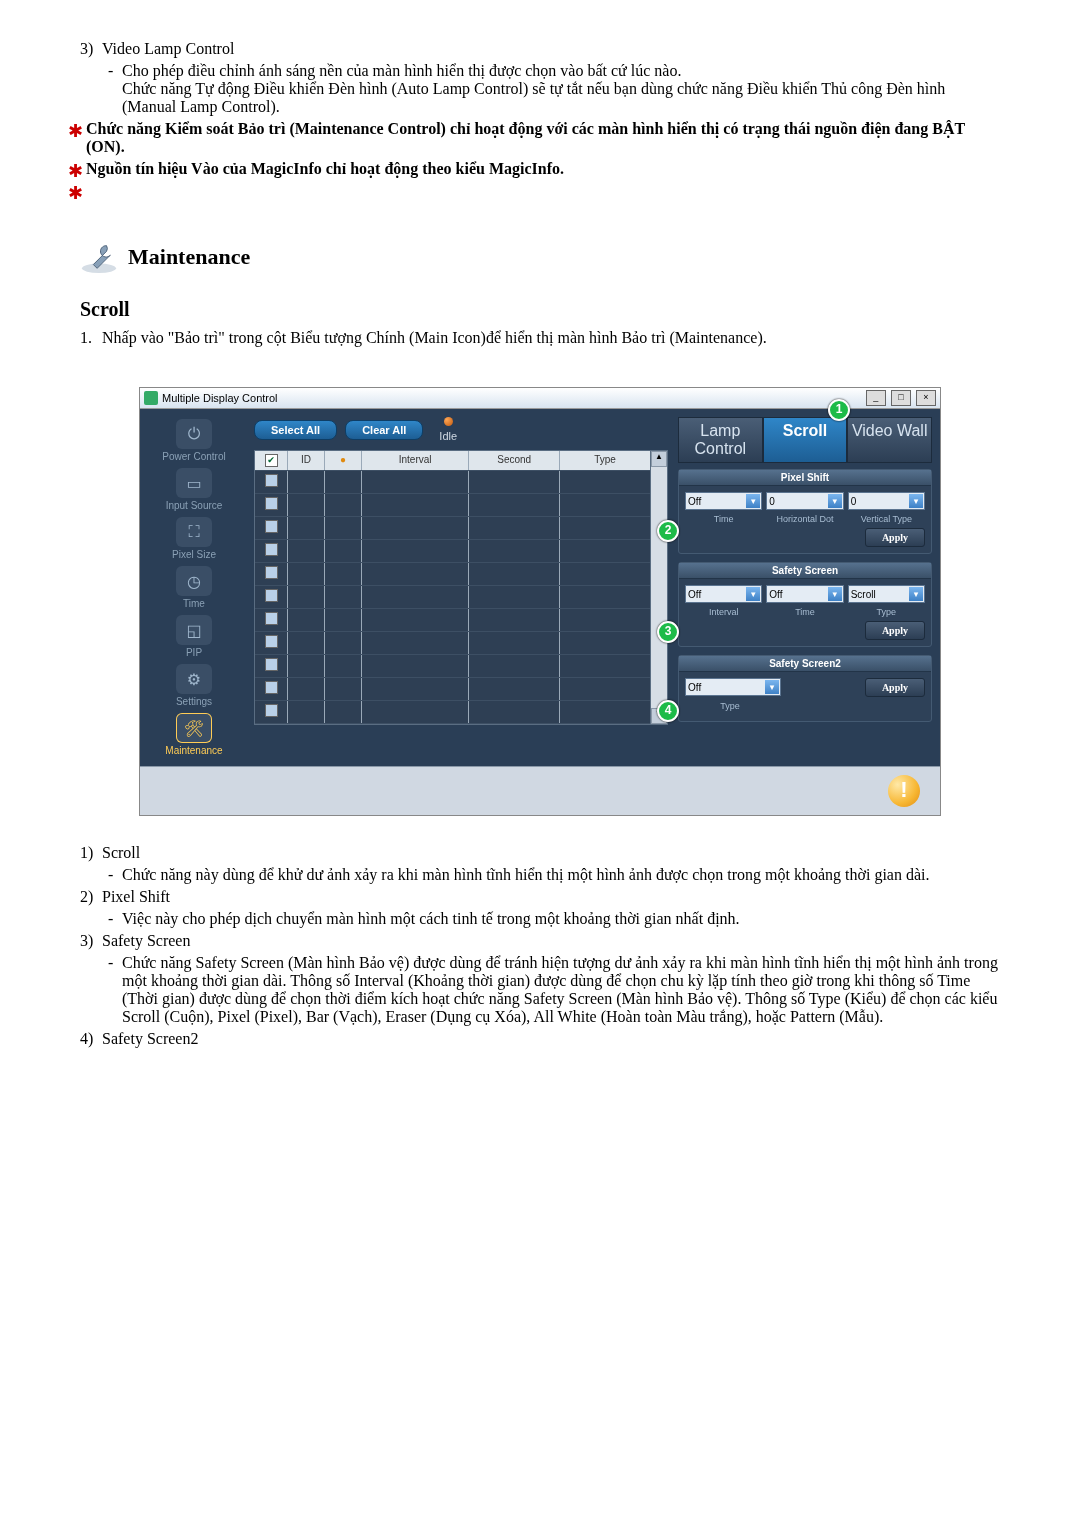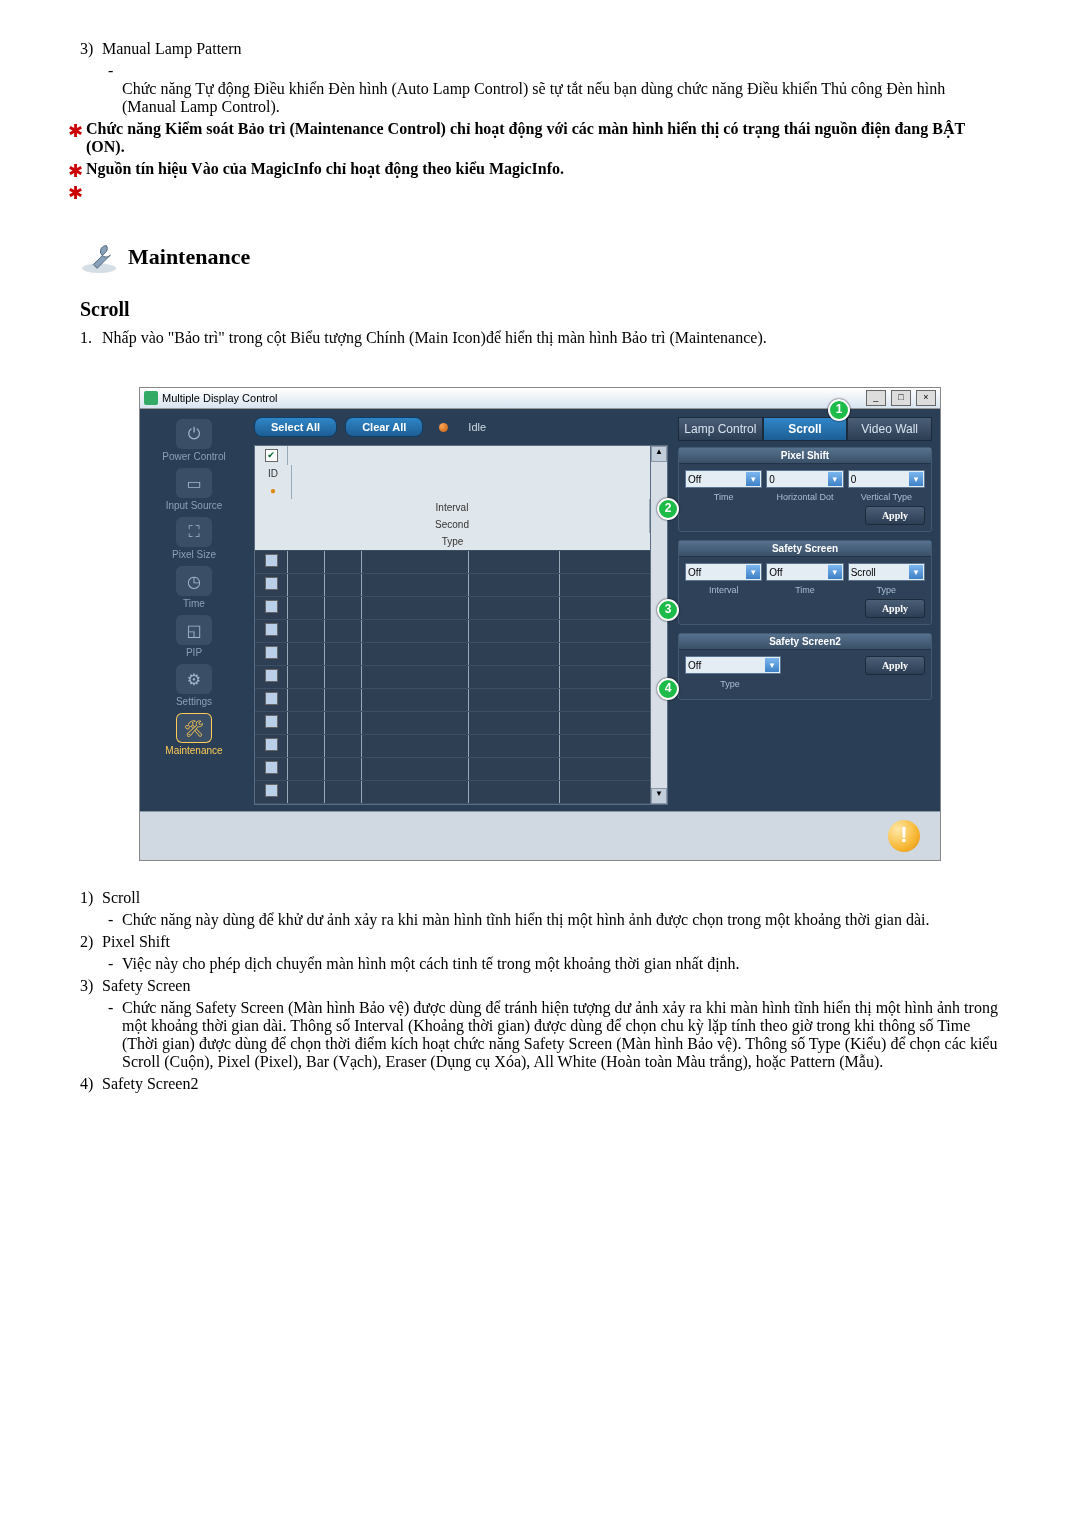--- a/index.html
+++ b/index.html
@@ -167,39 +167,39 @@
     background: linear-gradient(#2f86c8, #1d5e94);
     color: #fff;
     padding: 3px 16px;
     border-radius: 8px;
     font-size: 11px;
     font-weight: bold;
     border: 1px solid #0e3e66;
   }
   .idle {
     color: #cfd8e2;
-    display: flex; align-items: center; gap: 20px;
+    display: flex; align-items: center; gap: 4px;
     margin-left: 8px;
+    flex-direction: column;
   }
   .idle-dot {
     width: 9px; height: 9px; border-radius: 50%;
     background: radial-gradient(circle at 30% 30%, #ffa654, #c05a10);
   }
   .grid {
     border: 1px solid #5a6d82;
     background: #2e3f54;
   }
   .grid-head, .grid-row {
     display: flex;
     border-bottom: 1px solid #3d4f64;
   }
   .grid-head {
     background: #dfe6ec;
     color: #333;
-    flex-direction: column;
   }
   .cell {
     border-right: 1px solid #9aa9b8;
     padding: 3px 4px;
     text-align: center;
     font-size: 10px;
   }
   .c-chk { width: 24px; }
   .c-id { width: 28px; }
   .c-st { width: 28px; }
@@ -229,21 +229,21 @@
   .tabs {
     display: flex;
     margin-bottom: 6px;
     gap: 0;
     position: relative;
   }
   .tab {
     flex: 1;
     text-align: center;
     padding: 4px 2px;
-    font-size: 12px;
+    font-size: 16px;
     background: linear-gradient(#4a5e76, #2c3e54);
     color: #d7e3ef;
     border: 1px solid #1c2b3c;
   }
   .tab.active {
     background: linear-gradient(#2f86c8, #1d5e94);
     color: #fff;
     font-weight: bold;
   }
   .callout {
@@ -340,26 +340,26 @@
     font-weight: bold;
     text-align: center;
     line-height: 30px;
   }
 </style>
 </head>
 <body>
 
 <div class="item-num">
   <span>3)</span>
-  <span>Manual Lamp Pattern</span>
+  <span>Video Lamp Control</span>
 </div>
 <div class="sub-item">
   <span class="dash">-</span>
   <span>
-    <br>
+    <span>Cho phép điều chỉnh ánh sáng nền của màn hình hiển thị được chọn vào bất cứ lúc nào.</span><br>
     <span>Chức năng Tự động Điều khiển Đèn hình (Auto Lamp Control) sẽ tự tắt nếu bạn dùng chức năng Điều khiển Thủ công Đèn hình (Manual Lamp Control).</span>
   </span>
 </div>
 
 <div class="star-row">
   <span class="star">✱</span>
   <span class="star-text">Chức năng Kiểm soát Bảo trì (Maintenance Control) chỉ hoạt động với các màn hình hiển thị có trạng thái nguồn điện đang BẬT (ON).</span>
 </div>
 <div class="star-row">
   <span class="star">✱</span>

